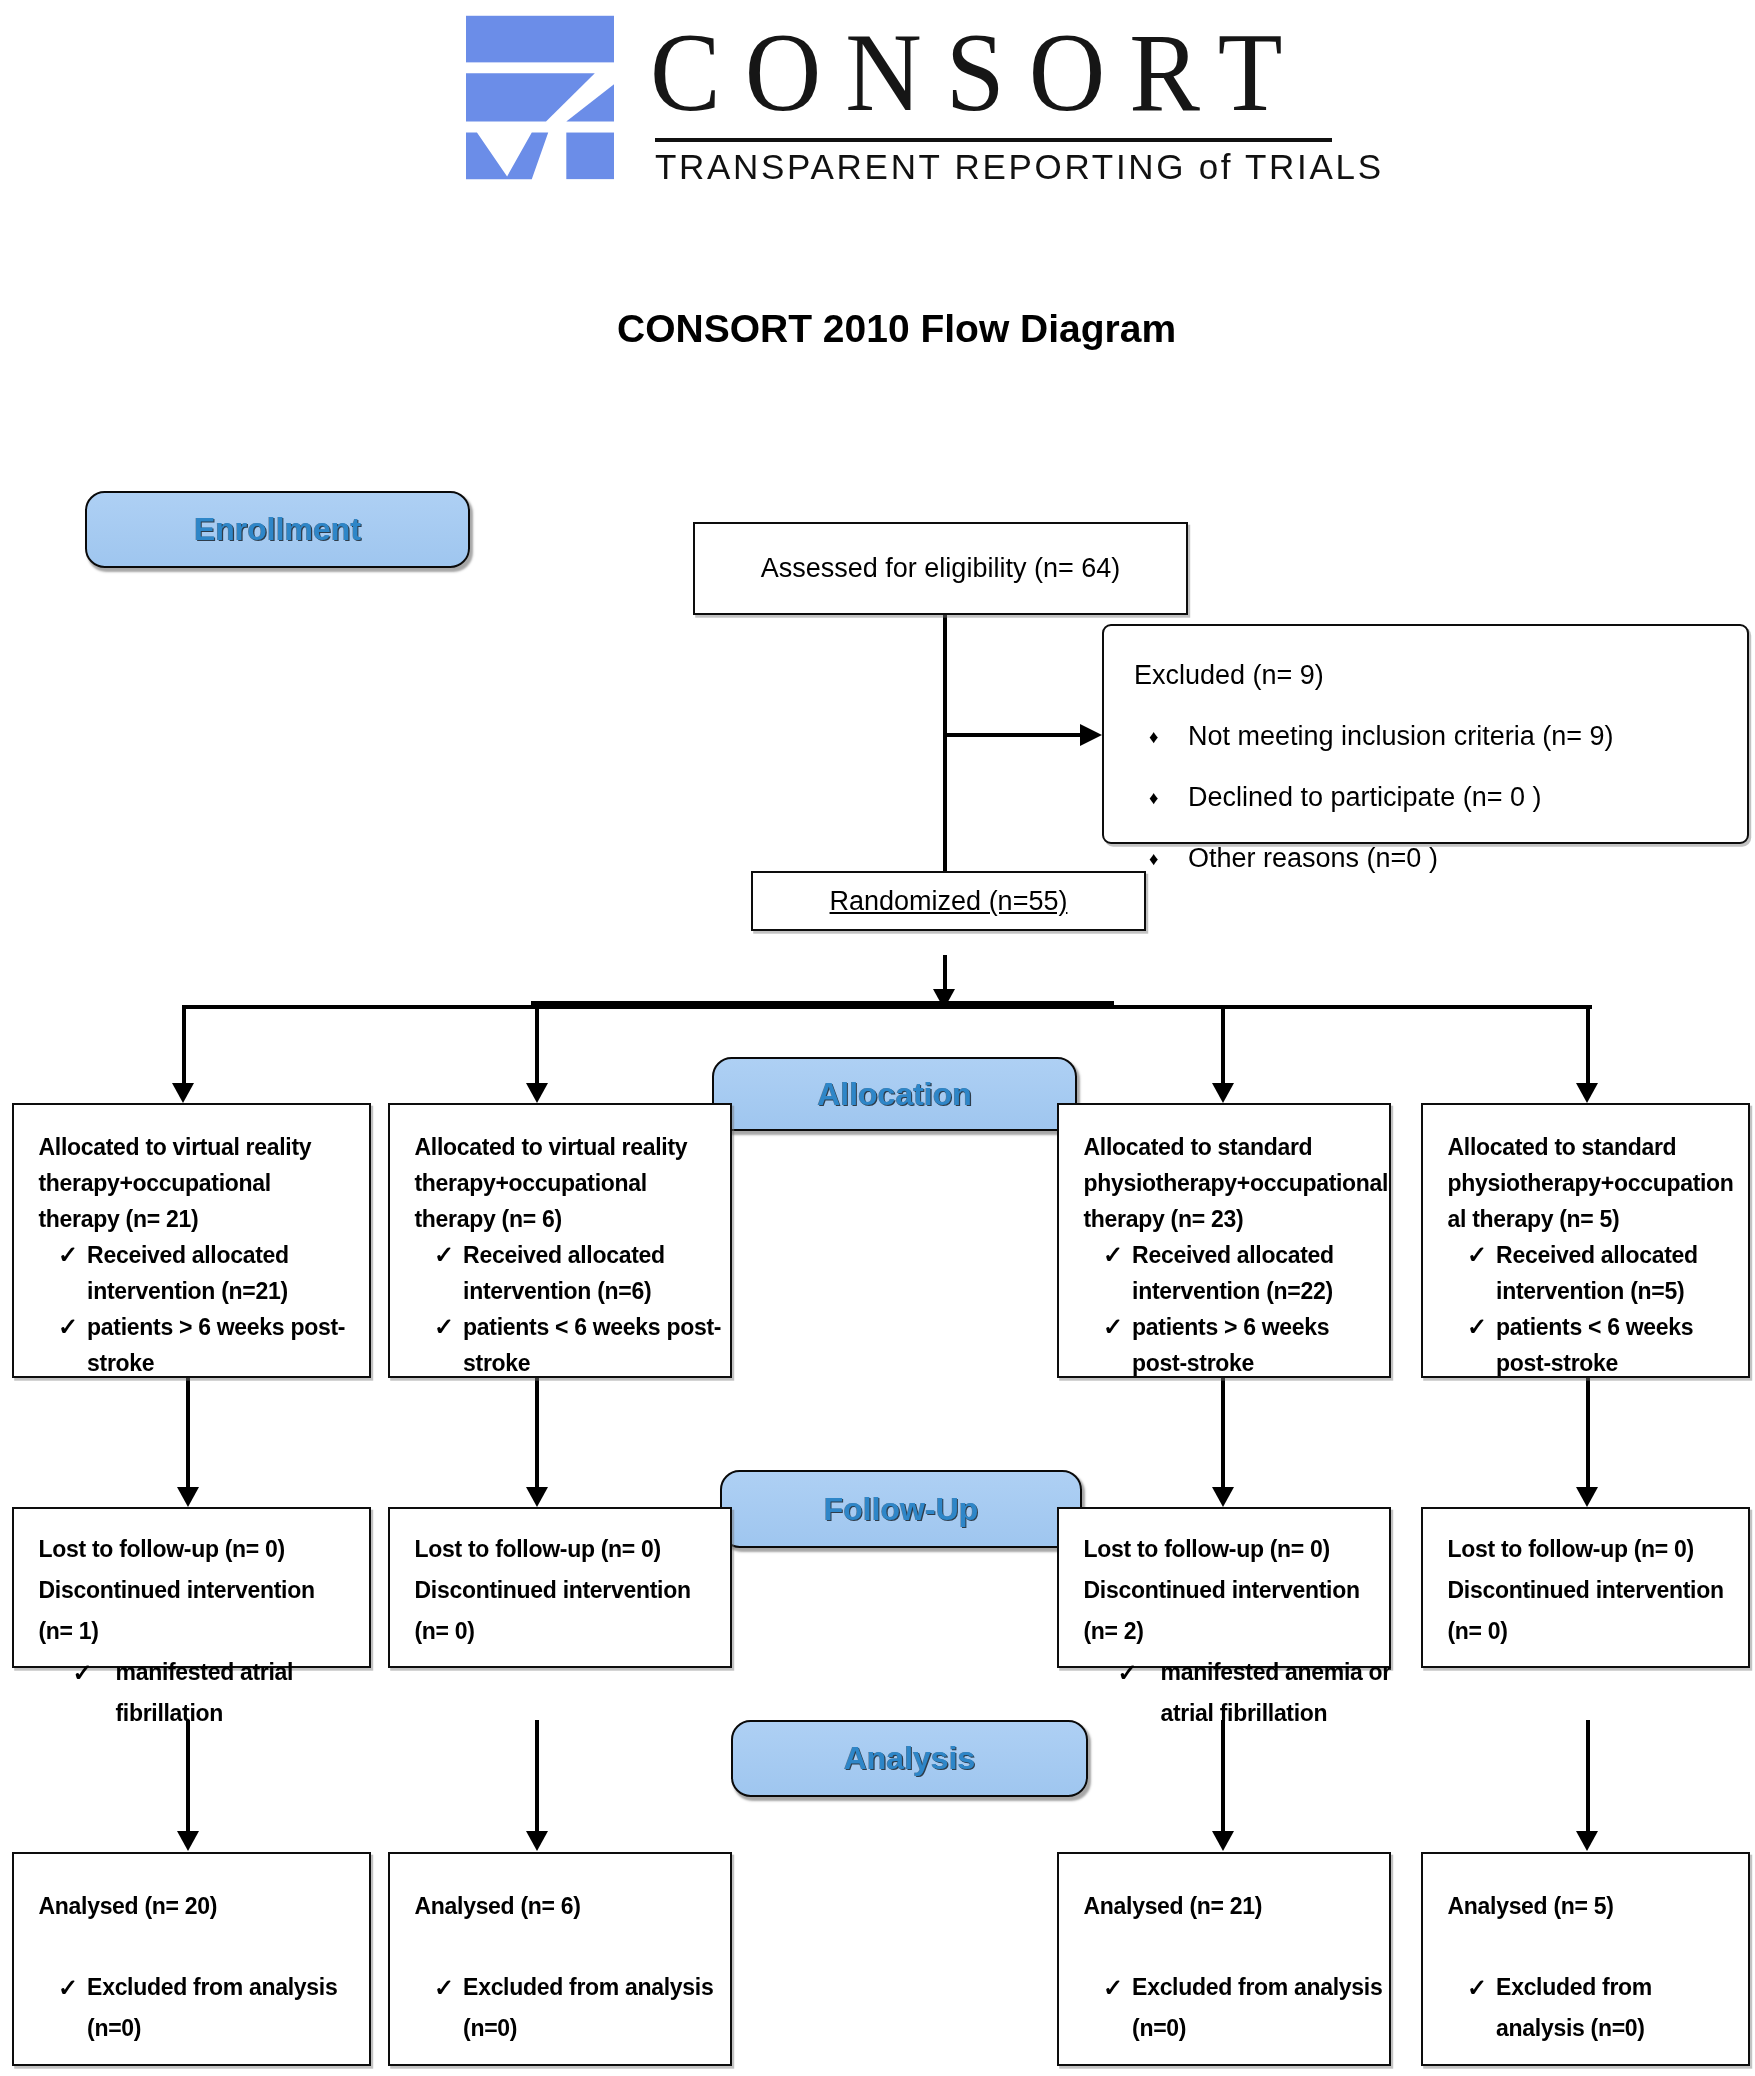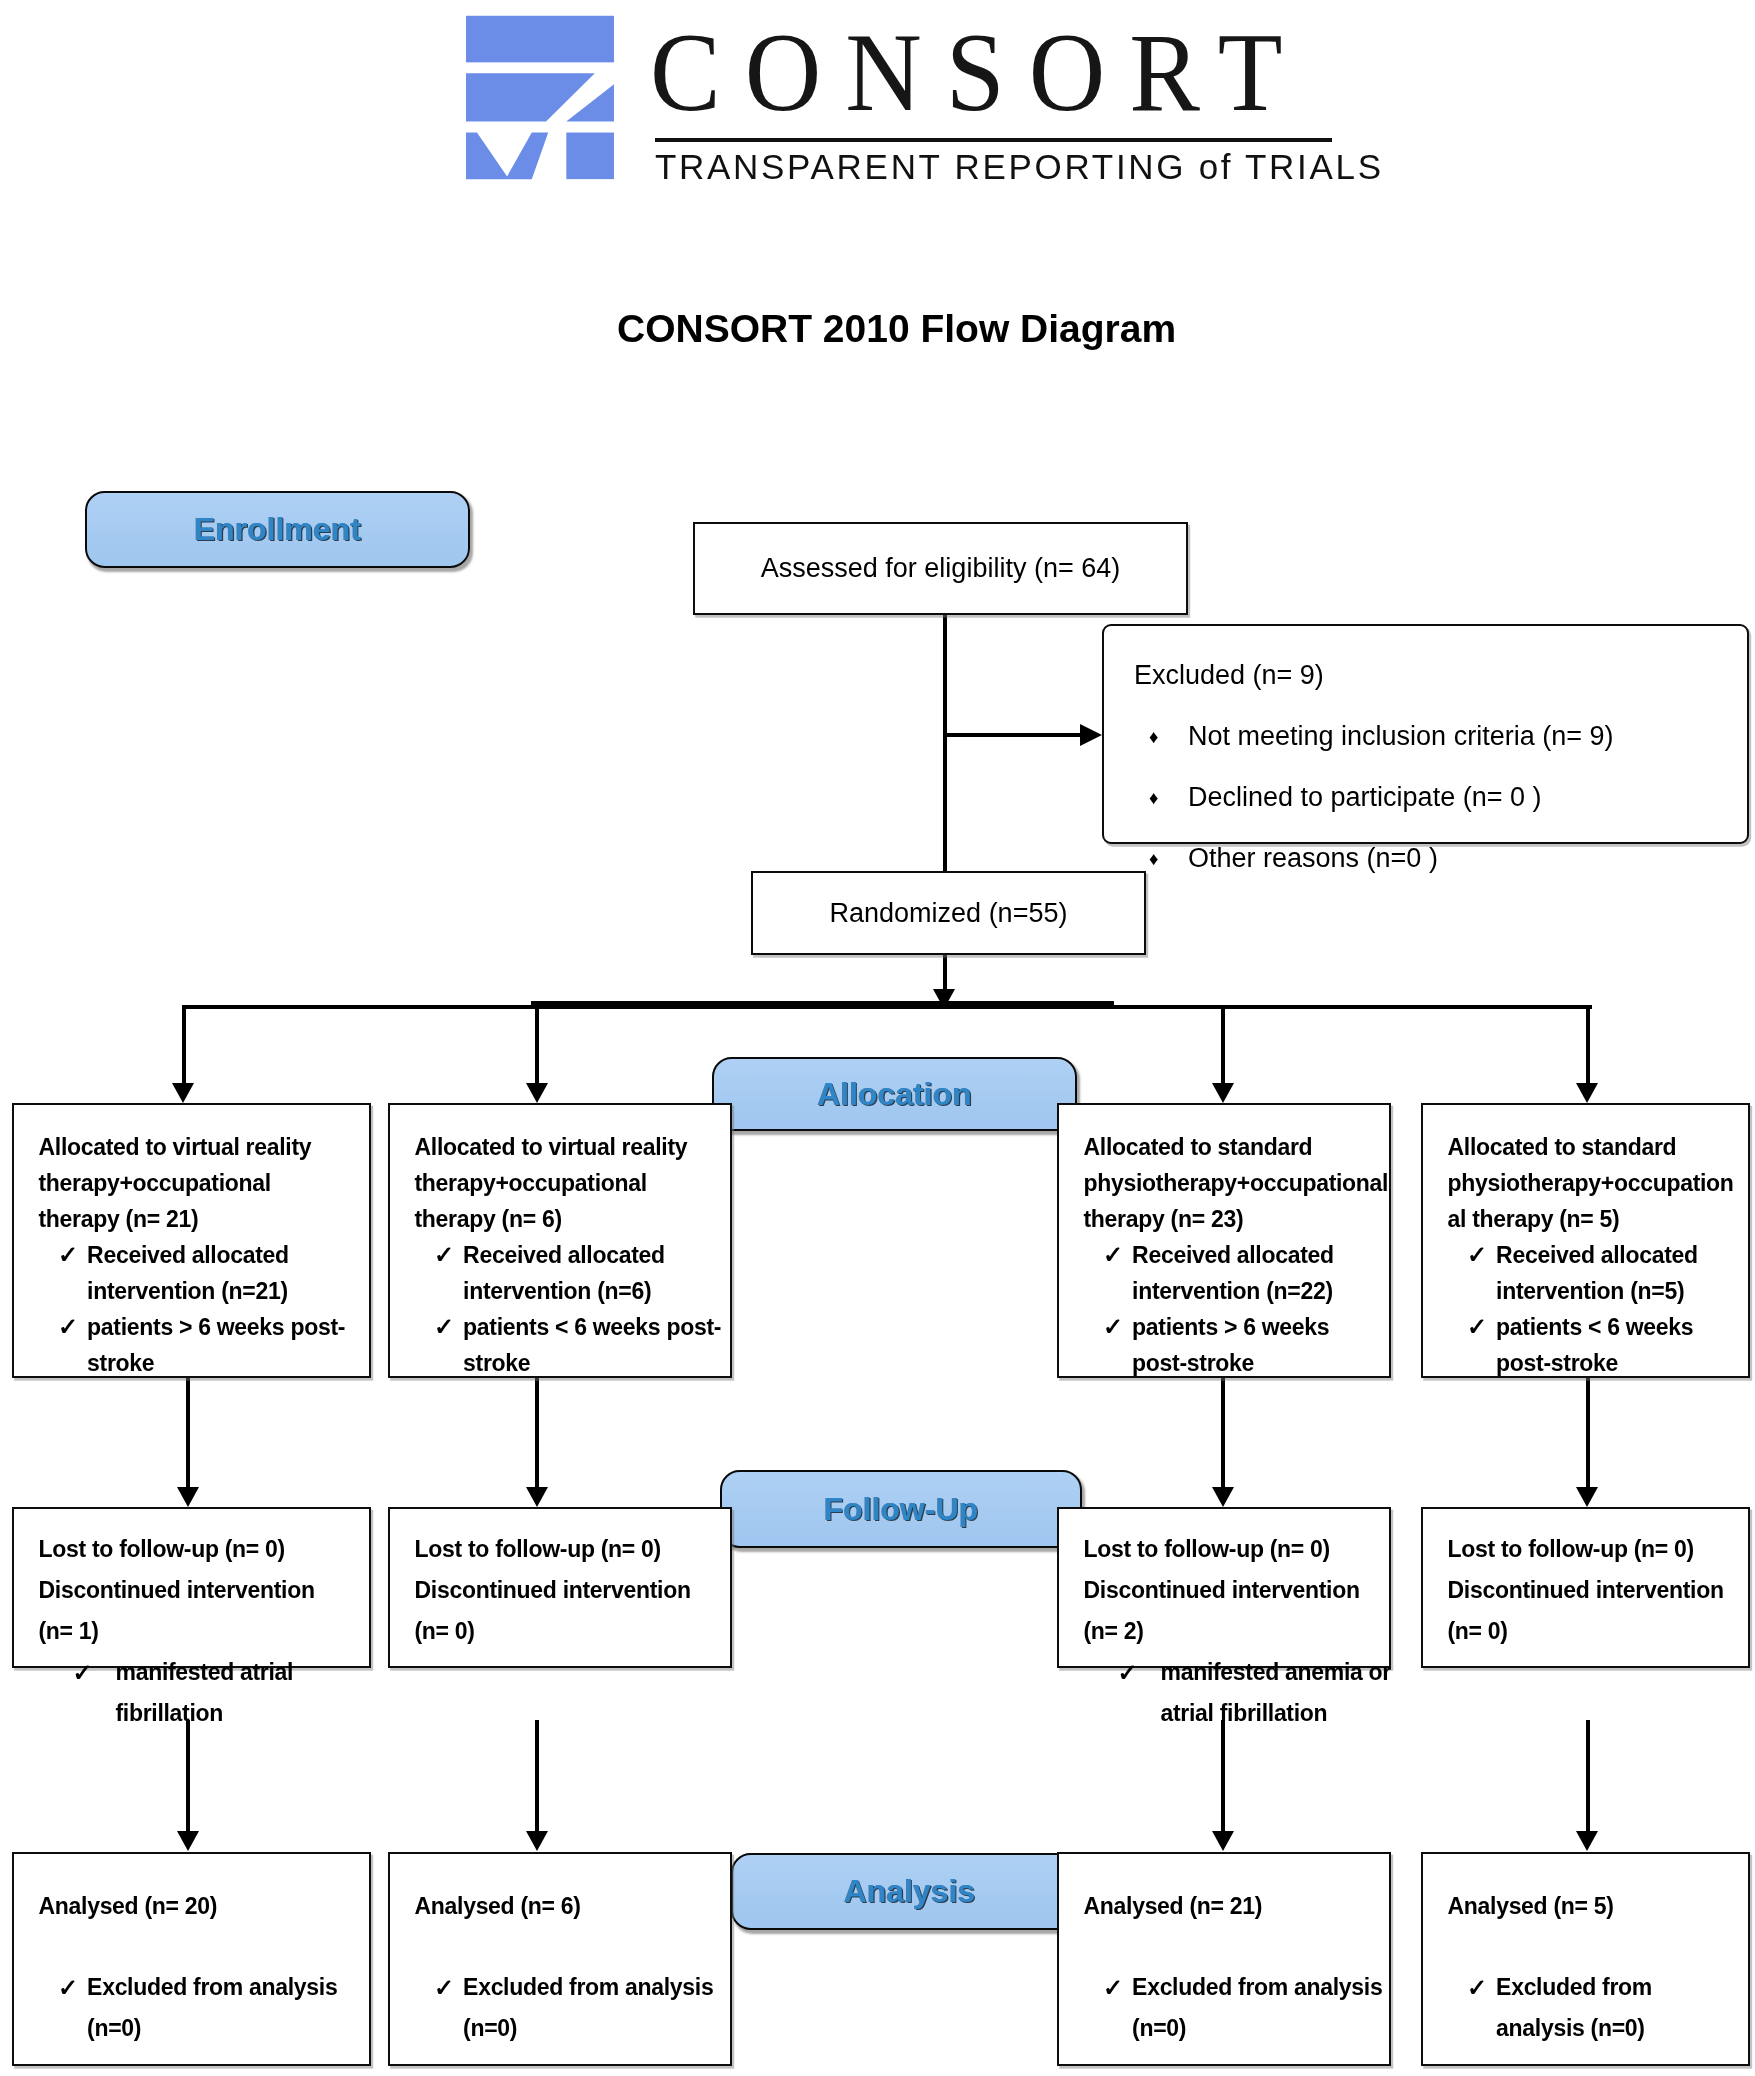--- a/index.html
+++ b/index.html
@@ -20,31 +20,31 @@
 
   
   .badge { position:absolute; z-index:1; background:linear-gradient(180deg,#aed0f4,#9fc6ef);
     border:2.2px solid #0a0a0a; border-radius:19.6px; box-shadow:2.7px 3.8px 2.2px rgba(0,0,0,0.35);
     display:flex; align-items:center; justify-content:center;
     font-size:32px; font-weight:bold; color:#2e86c8;
     text-shadow:1.1px 1.1px 0.5px rgba(25,35,45,0.85), -0.5px -0.5px 0 rgba(25,35,45,0.5); }
   #badge-enrollment { left:85px; top:491px;  width:381px; height:73px; }
   #badge-allocation { left:712px; top:1057px; width:361px; height:70px; }
   #badge-followup   { left:720px; top:1470px; width:358px; height:74px; }
-  #badge-analysis   { left:731px; top:1853px; width:353px; height:73px;align-items:center; }
+  #badge-analysis   { left:731px; top:1720px; width:353px; height:73px;align-items:center; }
 
   
   .fbox { position:absolute; z-index:2; background:#fff; border:2.7px solid #0d0d0d;
     box-shadow:2.2px 2.7px 0 rgba(120,120,120,0.45); box-sizing:border-box; color:#000; }
   .center-text { display:flex; align-items:center; justify-content:center;
     font-size:27px; font-weight:400; white-space:nowrap; }
 
   #box-assessed   { left:693px; top:510px;  width:495px;  height:93px;margin-top:12px; }
   #box-excluded   { left:1102px; top:624px; width:647px; height:220px; font-size:27px; font-weight:400; padding:18.5px 11px 0 30px;border-radius:9px; }
-  #box-randomized { left:751px; top:871px; width:395px;  height:84px; }
+  #box-randomized { left:751px; top:871px; width:395px;  height:60px;text-decoration:underline; }
 
   .excl-title { line-height:61px; white-space:nowrap; }
   .excl-item  { display:flex; line-height:61px; white-space:nowrap; }
   .excl-item .diamond { width:39px; padding-left:15px; font-size:18.5px; }
 
   .col-box { font-size:23px; font-weight:bold; letter-spacing:-0.3px; }
   .alloc    { top:1103px; height:275px; padding:24px 9.8px 0 24.5px; line-height:36px; }
   .followup { top:1507px; height:161px; padding:19.6px 9.8px 0 24.5px; line-height:41px; }
   .analysis { top:1852px; height:214px; padding:32px 9.8px 0 24.5px; line-height:41px; }
   .c1 { left:12px;   width:359px; }

